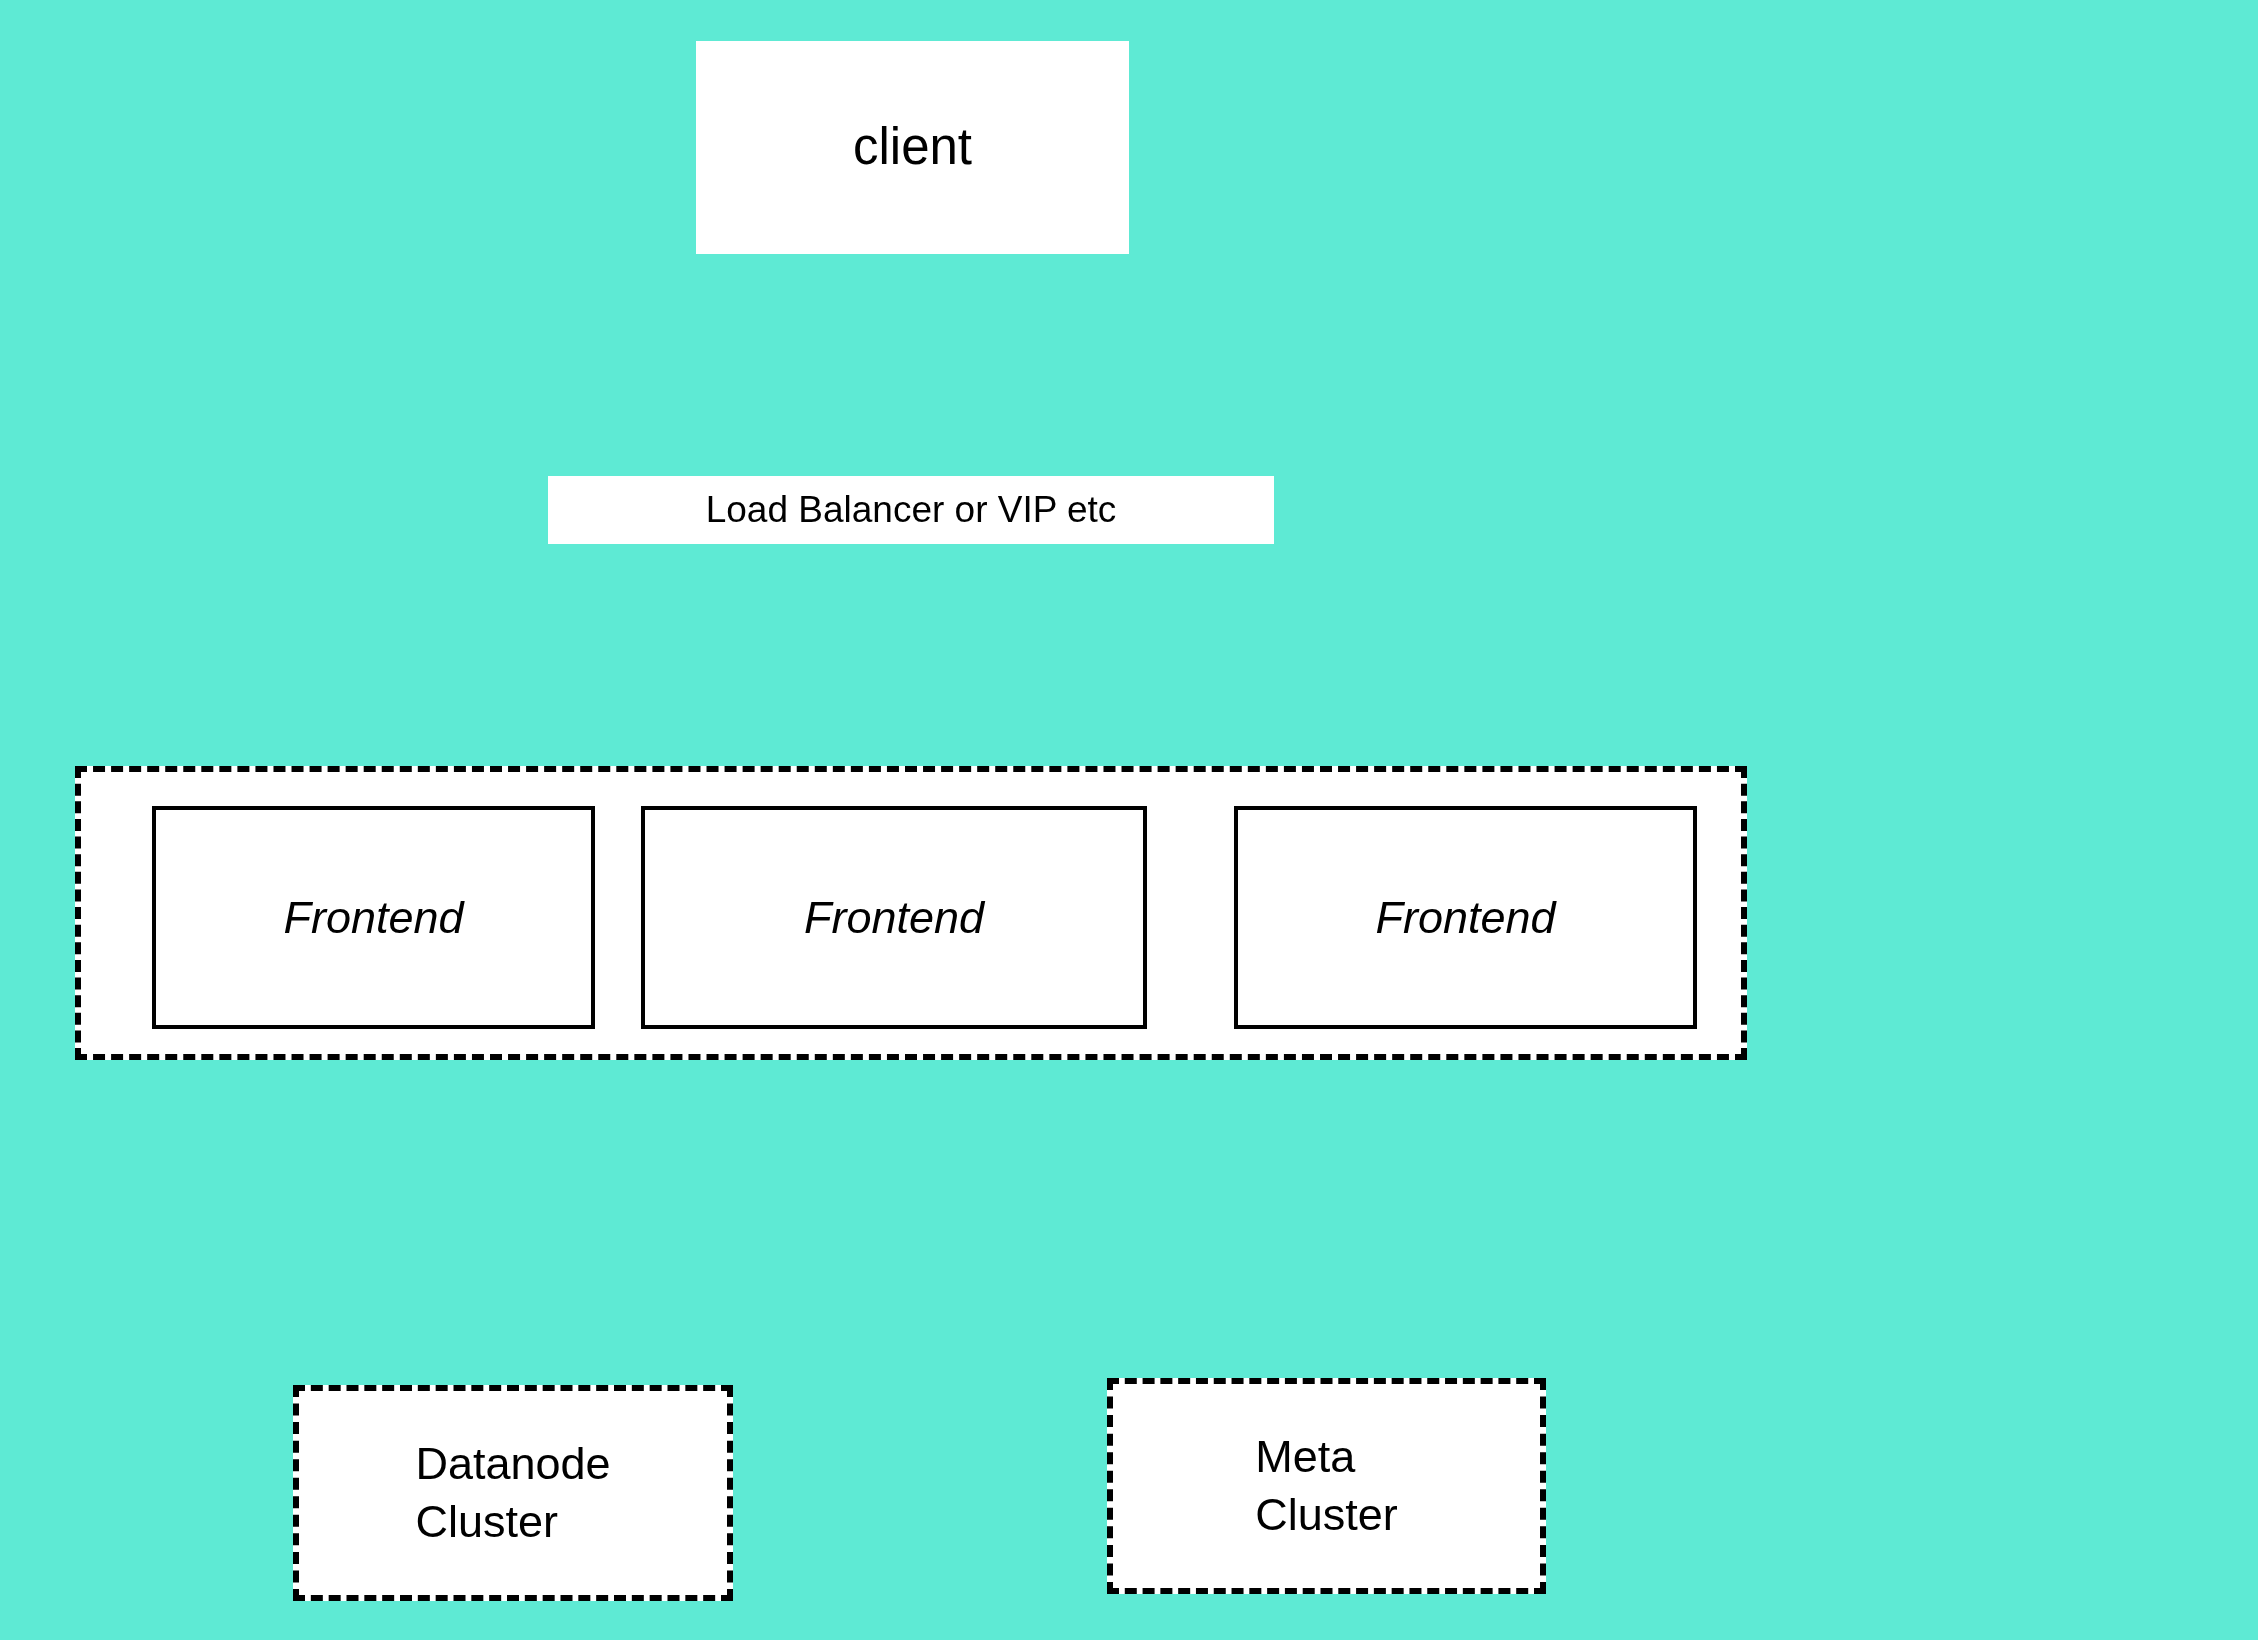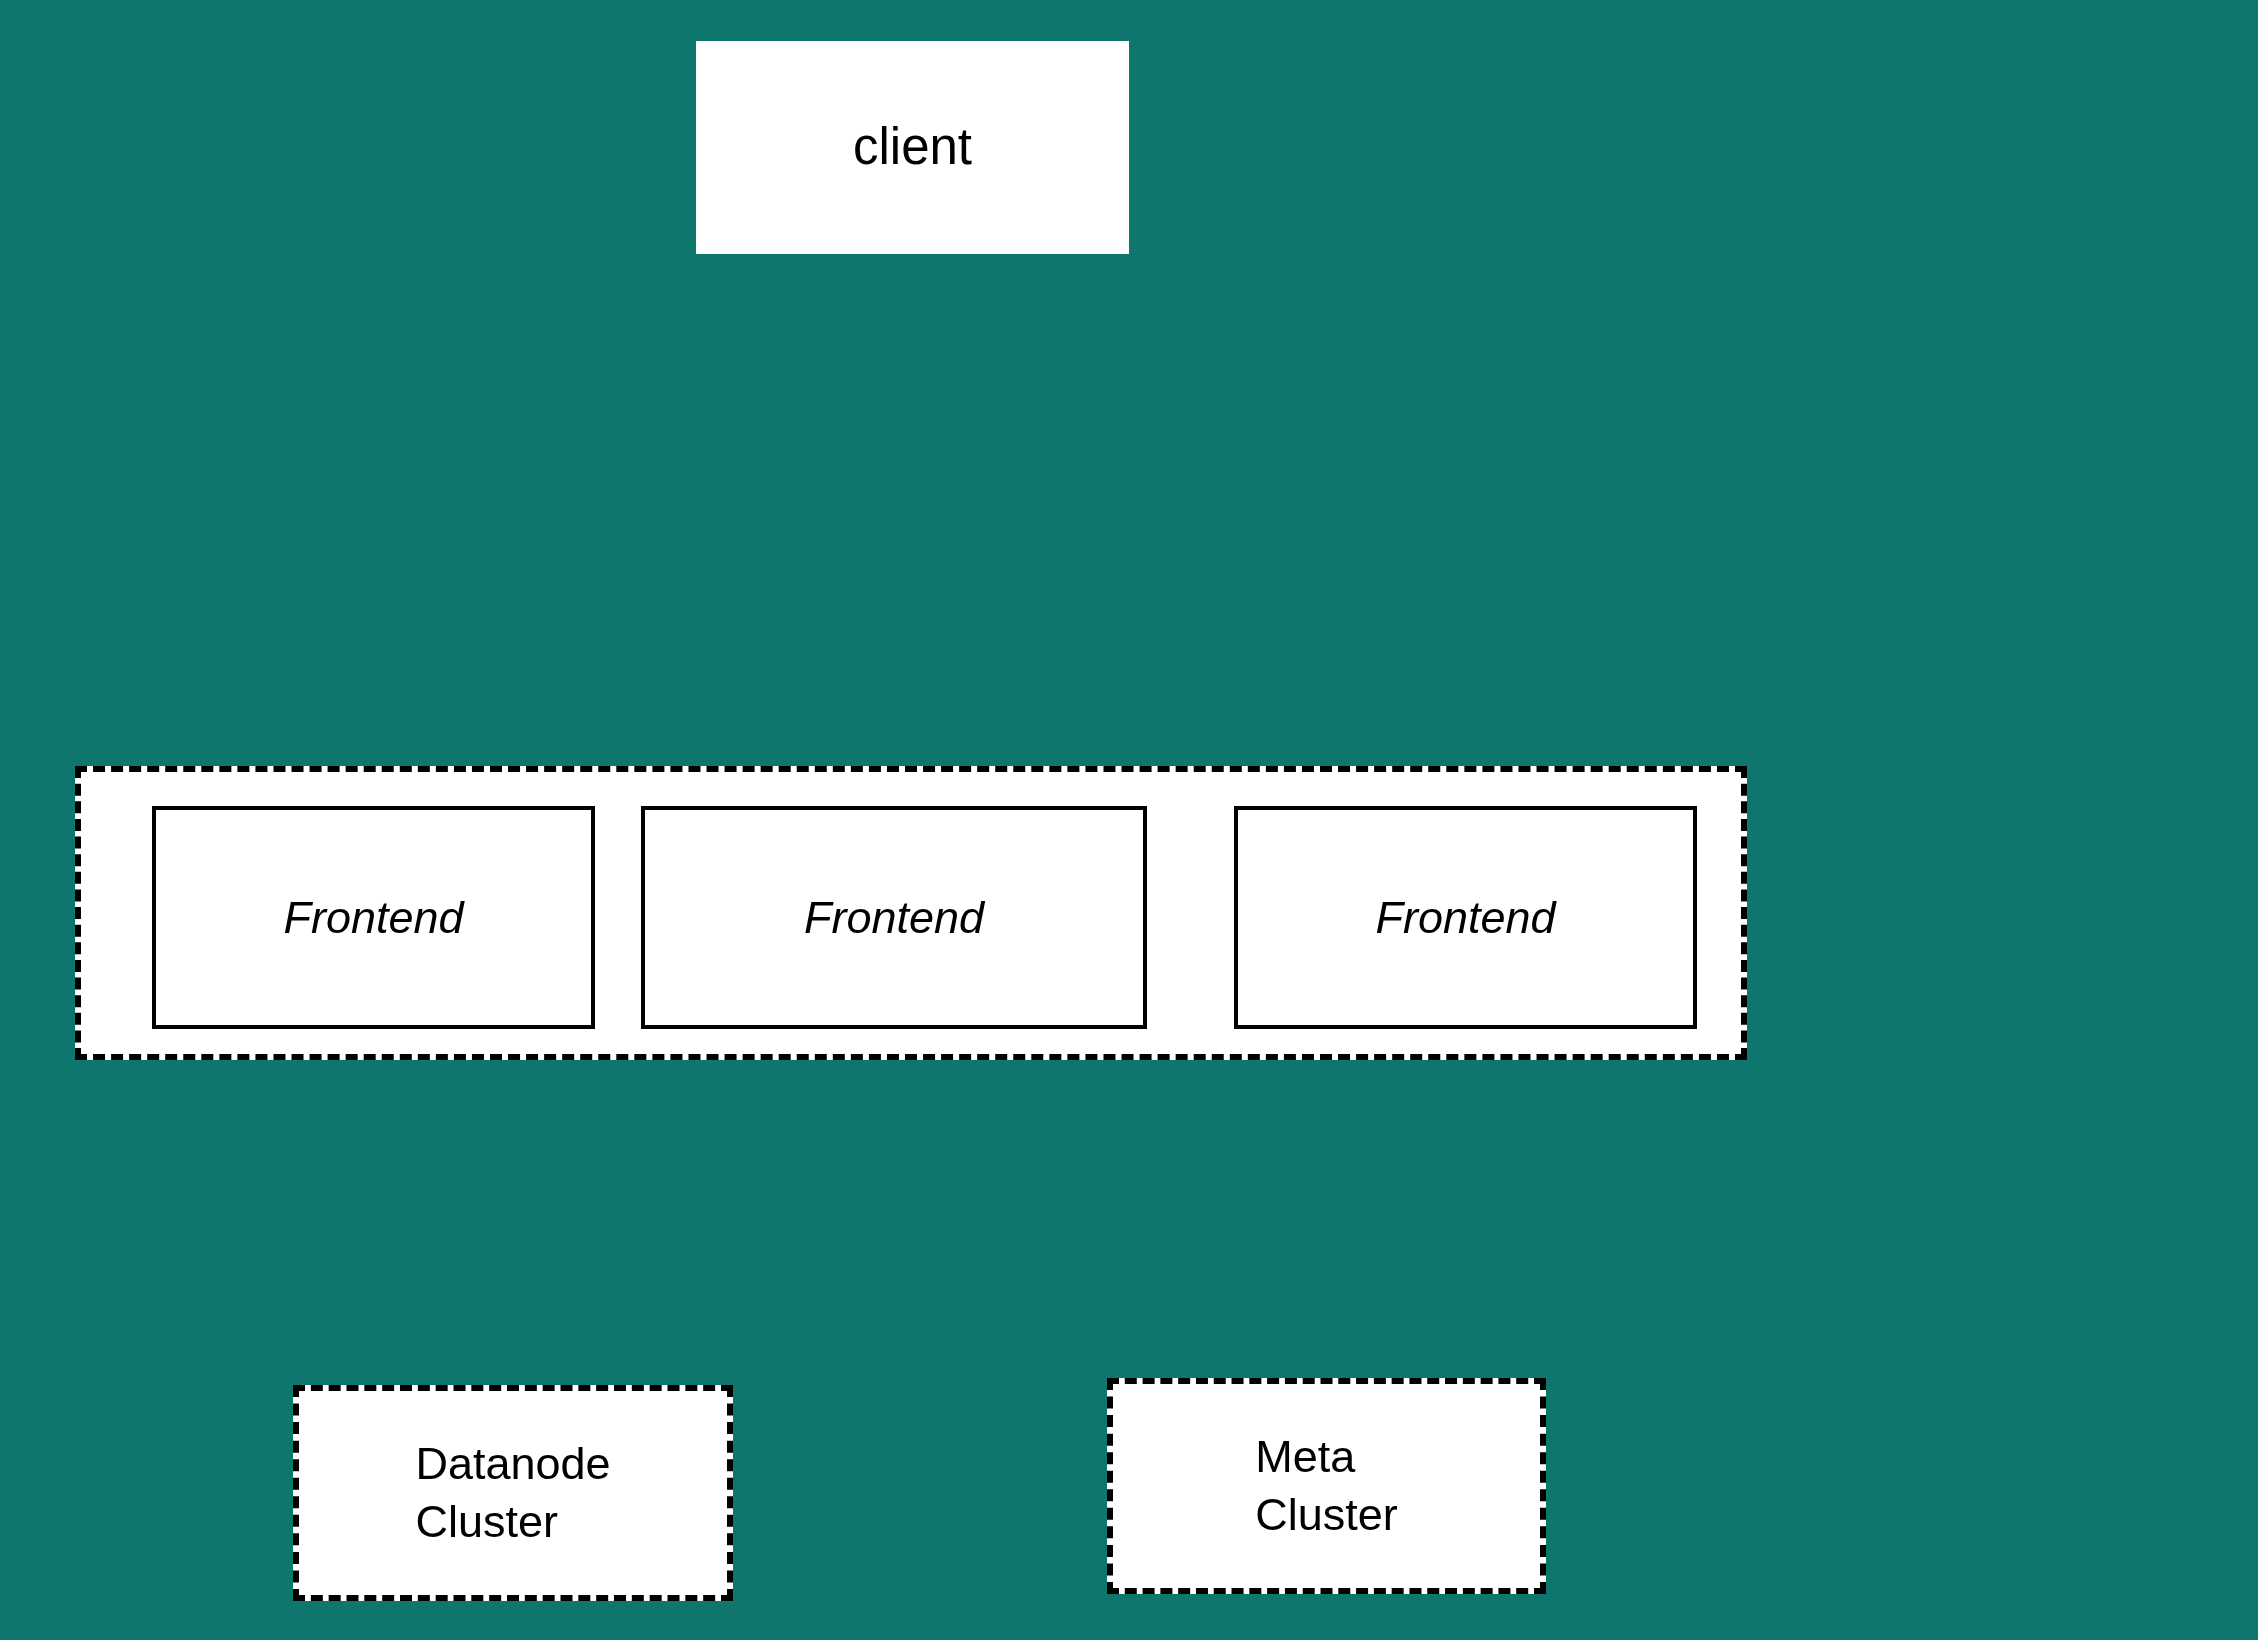--- a/index.html
+++ b/index.html
@@ -7,21 +7,21 @@
     padding: 0;
     background: #000000;
   }
   body {
     font-family: "Liberation Sans", sans-serif;
   }
   #canvas {
     position: relative;
     width: 2258px;
     height: 1640px;
-    background: #0f766e;
+    background: #5eead4;
     overflow: hidden;
   }
   .node {
     position: absolute;
     box-sizing: border-box;
     display: flex;
     align-items: center;
     justify-content: center;
     text-align: center;
     color: #000000;
@@ -108,20 +108,23 @@
 </style>
 </head>
 <body>
 
 <div id="canvas">
 
   <div class="node" id="client-node">
     <span>client</span>
   </div>
 
+  <div class="node" id="lb-node">
+    <span>Load Balancer or VIP etc</span>
+  </div>
 
   <div id="frontend-group">
 
     <div class="frontend-node" id="frontend-1">
       <span>Frontend</span>
     </div>
 
     <div class="frontend-node" id="frontend-2">
       <span>Frontend</span>
     </div>

